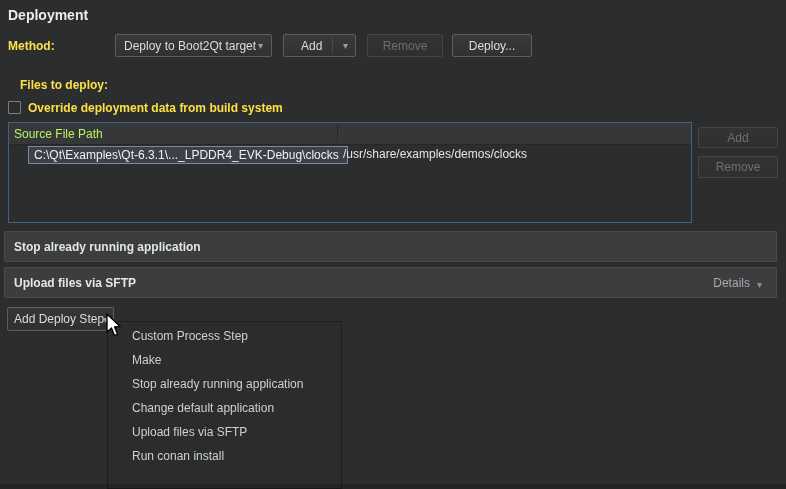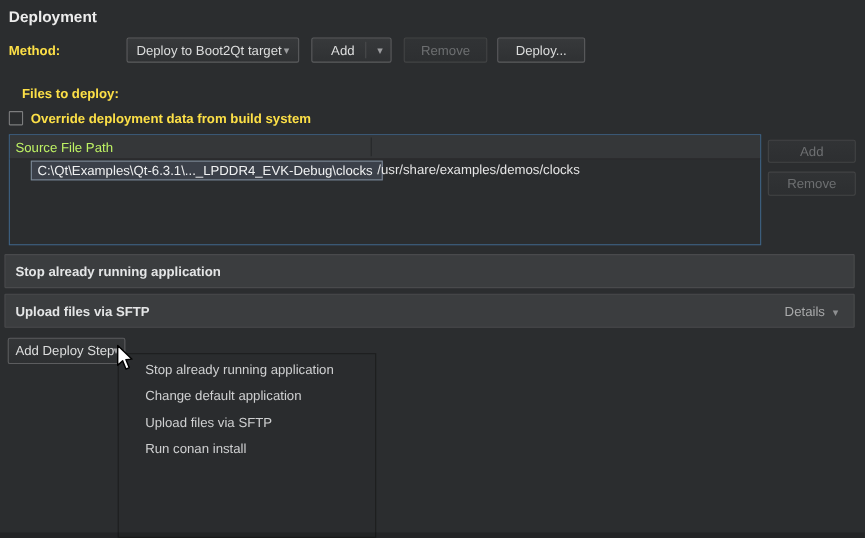--- a/index.html
+++ b/index.html
@@ -123,20 +123,22 @@
       <span class="arrow">▾</span>
     </span>
   </div>
 
   <div class="add-step-btn">
     <span>Add Deploy Step</span>
     <span class="arrow">▾</span>
   </div>
 
   <div class="menu">
+    <div class="menu-item">Custom Process Step</div>
+    <div class="menu-item">Make</div>
     <div class="menu-item">Stop already running application</div>
     <div class="menu-item">Change default application</div>
     <div class="menu-item">Upload files via SFTP</div>
     <div class="menu-item">Run conan install</div>
   </div>
 
   <div class="bottom-strip"></div>
 
   <svg class="cursor" width="19" height="25" viewBox="0 0 19 25">
     <polygon points="2,1 2,19 6.5,15 9.5,22.5 12.5,21.2 9.5,14 15,13.5" fill="#ffffff" stroke="#000000" stroke-width="1.3" stroke-linejoin="round"></polygon>

